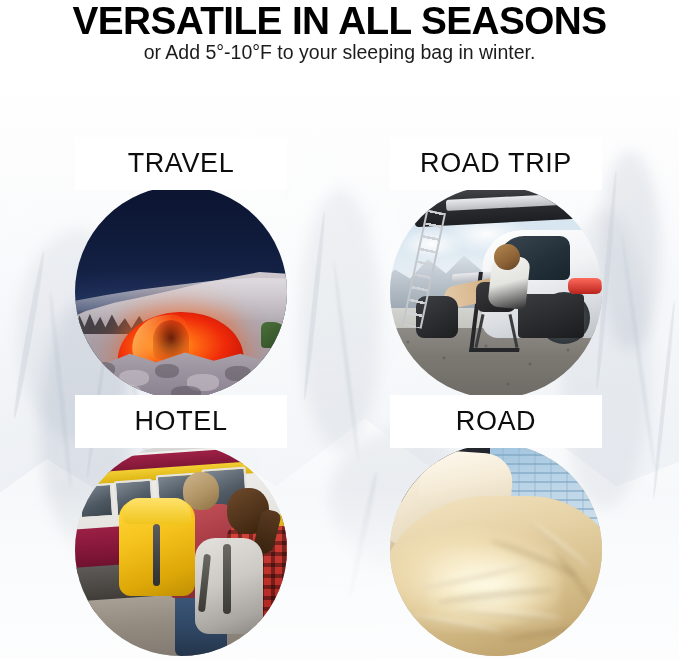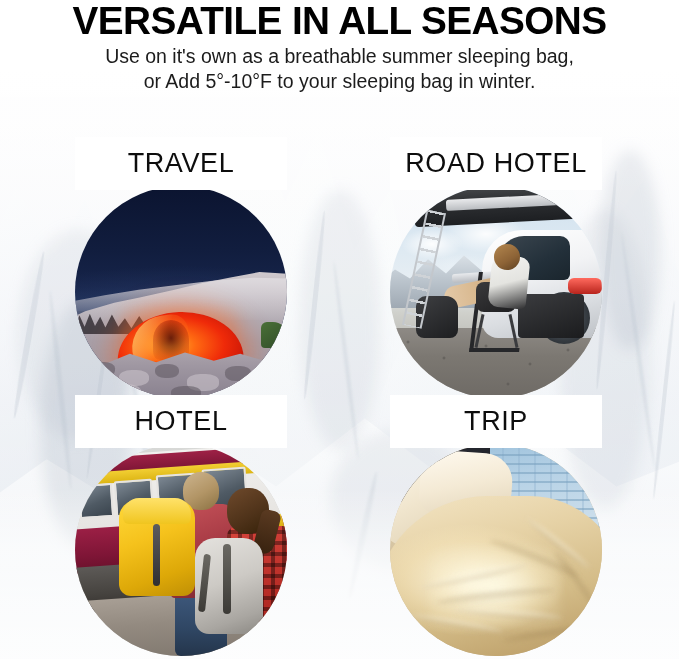--- a/index.html
+++ b/index.html
@@ -450,21 +450,20 @@
     <div class="ridge" style="left:430px;top:500px;width:5px;height:110px;transform:rotate(-9deg);"></div>
     <div class="ridge2" style="left:180px;top:470px;width:5px;height:120px;transform:rotate(7deg);"></div>
 
     <div class="snowfield"></div>
     <div class="bg-wash"></div>
     <div class="top-fade"></div>
   </div>
 
   <div class="headings">
     <h1 class="title">VERSATILE IN ALL SEASONS</h1>
-    <p class="subtitle">Use on it's own as a breathable summer sleeping bag,</p>
     <p class="subtitle" style="margin-top:0;">or Add  5°-10°F to your sleeping bag in winter.</p>
   </div>
 
   <div class="tile" style="left:75px;top:137px;">
     <div class="label-box">
       <span class="label-text">TRAVEL</span>
     </div>
     <div class="circle">
       <div class="photo p1">
         <div class="sky-glow"></div>
@@ -484,21 +483,21 @@
         <div class="rock" style="left:150px;top:180px;width:26px;height:15px;"></div>
         <div class="rocklt" style="left:30px;top:198px;width:36px;height:16px;"></div>
         <div class="rock" style="left:96px;top:200px;width:30px;height:14px;"></div>
         <div class="rocklt" style="left:152px;top:198px;width:34px;height:16px;"></div>
       </div>
     </div>
   </div>
 
   <div class="tile" style="left:390px;top:137px;">
     <div class="label-box">
-      <span class="label-text">ROAD HOTEL</span>
+      <span class="label-text">ROAD TRIP</span>
     </div>
     <div class="circle">
       <div class="photo p2">
         <div class="clouds"></div>
         <div class="mtn"></div>
         <div class="mtn2"></div>
         <div class="ground"></div>
         <div class="car"></div>
         <div class="car-window"></div>
         <div class="taillight"></div>
@@ -548,21 +547,21 @@
         <div class="woman-pony"></div>
         <div class="gbag"></div>
         <div class="gbag-strap"></div>
         <div class="gbag-strap2"></div>
       </div>
     </div>
   </div>
 
   <div class="tile" style="left:390px;top:395px;">
     <div class="label-box">
-      <span class="label-text">TRIP</span>
+      <span class="label-text">ROAD</span>
     </div>
     <div class="circle">
       <div class="photo p4">
         <div class="window"></div>
         <div class="winframe"></div>
         <div class="winedge"></div>
         <div class="headboard"></div>
         <div class="pillow1"></div>
         <div class="pillow2"></div>
         <div class="duvet"></div>

